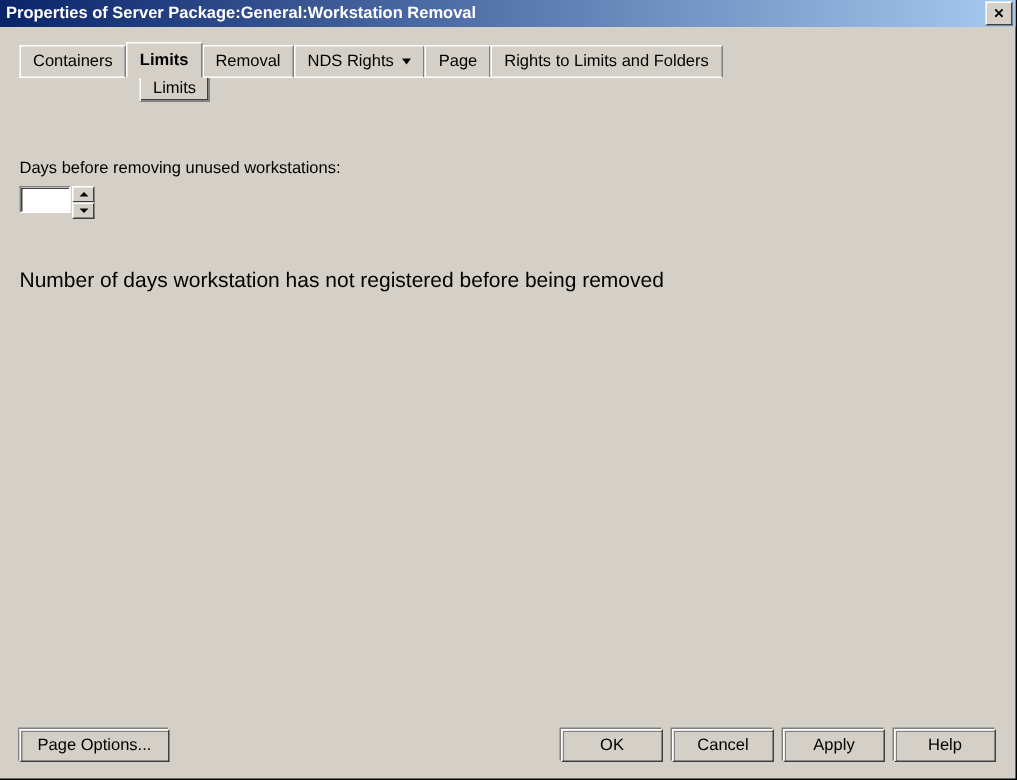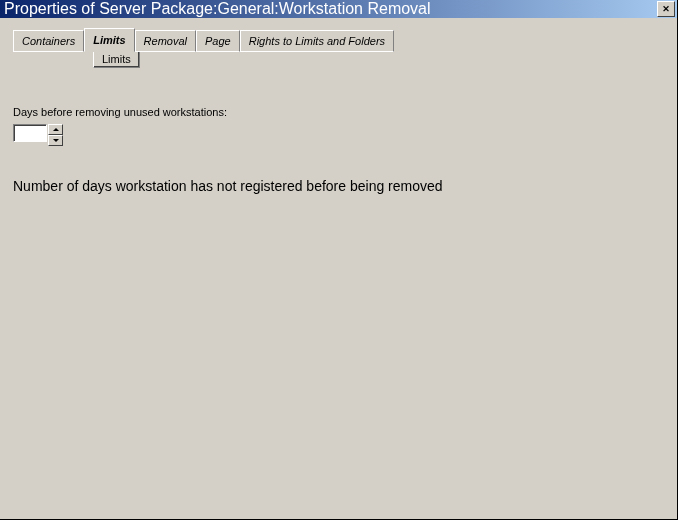--- a/index.html
+++ b/index.html
@@ -21,23 +21,23 @@
   .titlebar {
     background: linear-gradient(to right, #0a246a, #a6caf0);
     height: 18px;
     display: flex;
     align-items: center;
     justify-content: space-between;
     padding: 0 2px;
   }
   .titlebar-text {
     color: #fff;
-    font-weight: normal;
+    font-weight: bold;
     padding-left: 2px;
-    font-size: 16px;
+    font-size: 11px;
   }
   .titlebar-btn {
     width: 16px;
     height: 14px;
     background: #d4d0c8;
     border-top: 1px solid #fff;
     border-left: 1px solid #fff;
     border-right: 1px solid #404040;
     border-bottom: 1px solid #404040;
     display: flex;
@@ -75,21 +75,20 @@
     border-right: 1px solid #808080;
     border-bottom: 1px solid #fff;
     display: flex;
     align-items: center;
     gap: 4px;
     cursor: default;
     font-size: 11px;
     color: #000;
     margin-right: 0px;
     position: relative;
-    font-style: italic;
   }
   .tab.active {
     font-weight: bold;
     border-bottom: 1px solid #d4d0c8;
     height: 22px;
     z-index: 2;
   }
   .caret-down {
     width: 0; height: 0;
     border-left: 3px solid transparent;
@@ -235,20 +234,24 @@
 
     <div class="tabs-row">
       <div class="tab">
         <span>Containers</span>
       </div>
       <div class="tab active">
         <span>Limits</span>
       </div>
       <div class="tab">
         <span>Removal</span>
+      </div>
+      <div class="tab">
+        <span>NDS Rights</span>
+        <span class="caret-down"></span>
       </div>
       <div class="tab">
         <span>Page</span>
       </div>
       <div class="tab">
         <span>Rights to Limits and Folders</span>
       </div>
     </div>
 
     <div class="subtab-wrap">
@@ -268,15 +271,36 @@
           </div>
           <div class="spin-btn">
             <span class="caret-down-sm"></span>
           </div>
         </div>
       </div>
 
       <div class="description">Number of days workstation has not registered before being removed</div>
     </div>
 
+    <div class="bottom-bar">
+      <div class="left-btns">
+        <div class="btn btn-page">
+          <span>Page Options...</span>
+        </div>
+      </div>
+      <div class="right-btns">
+        <div class="btn">
+          <span>OK</span>
+        </div>
+        <div class="btn">
+          <span>Cancel</span>
+        </div>
+        <div class="btn">
+          <span>Apply</span>
+        </div>
+        <div class="btn">
+          <span>Help</span>
+        </div>
+      </div>
+    </div>
 
   </div>
 </div>
 
 </body></html>

